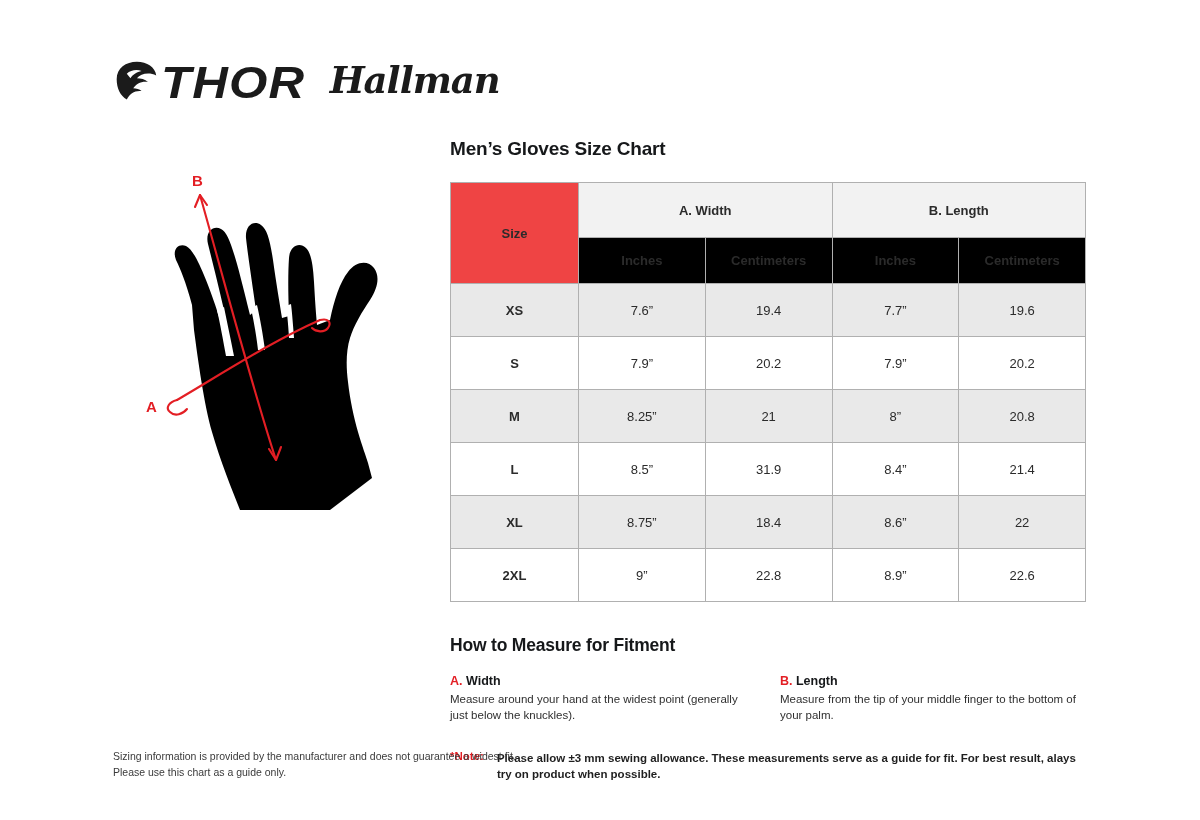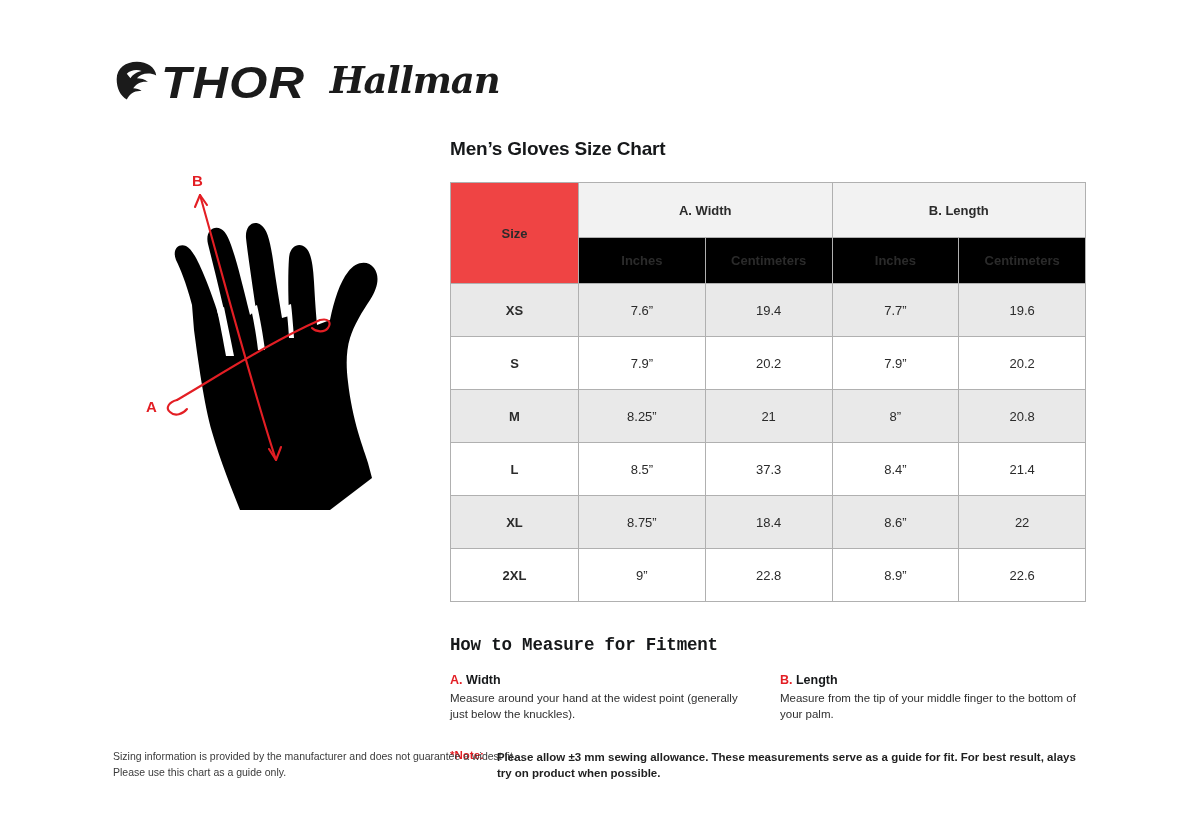--- a/index.html
+++ b/index.html
@@ -130,21 +130,21 @@
   tbody td {
     height: 50px;
   }
   tbody tr.shade td { background: #e9e9e9; }
   tbody tr.plain td { background: #ffffff; }
   td.size-cell { font-weight: bold; color: #16181a; font-size: 13.5px; }
 
   
   #measure-section { margin-top: 33px; }
   #measure-title {
-    font-family: Liberation Mono, monospace;
+    font-family: Liberation Sans, sans-serif;
     font-weight: bold;
     font-size: 17.5px;
     color: #16181a;
     margin: 0 0 18px 0;
     letter-spacing: -0.2px;
   }
   #measure-cols {
     display: flex;
     gap: 0px;
   }
@@ -309,21 +309,21 @@
       <tr class="shade">
         <td class="size-cell">M</td>
         <td>8.25”</td>
         <td>21</td>
         <td>8”</td>
         <td>20.8</td>
       </tr>
       <tr class="plain">
         <td class="size-cell">L</td>
         <td>8.5”</td>
-        <td>37.3</td>
+        <td>31.9</td>
         <td>8.4”</td>
         <td>21.4</td>
       </tr>
       <tr class="shade">
         <td class="size-cell">XL</td>
         <td>8.75”</td>
         <td>18.4</td>
         <td>8.6”</td>
         <td>22</td>
       </tr>

